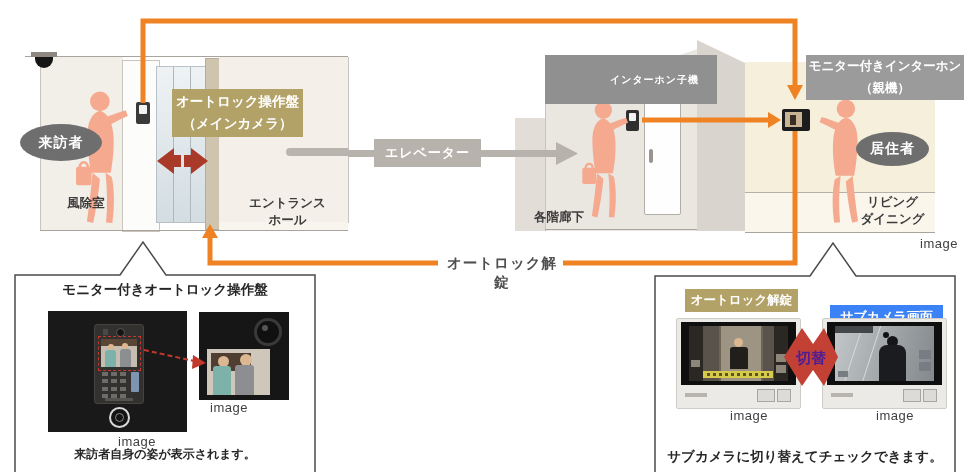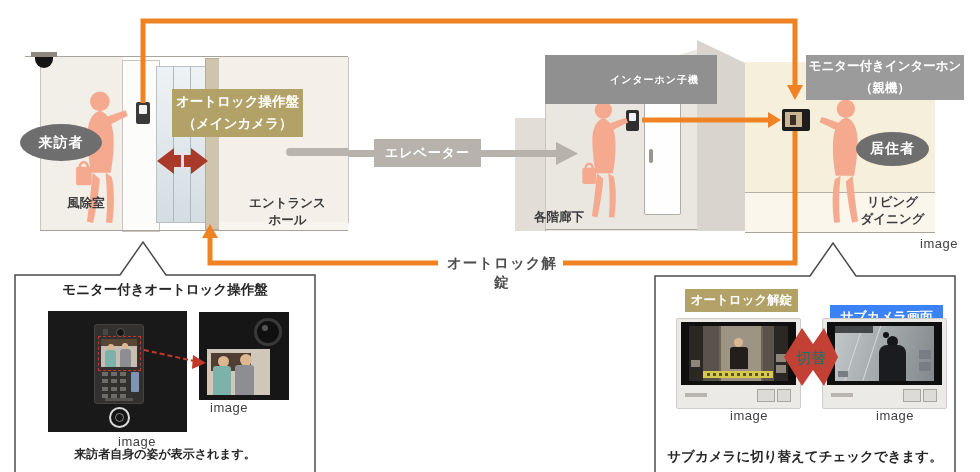--- a/index.html
+++ b/index.html
@@ -69,21 +69,21 @@
   #monitor .fig{position:absolute;left:8px;top:6px;width:6px;height:10px;background:#3a2f26;}
   #badge-monint{left:806px;top:55px;width:158px;height:45px;background:#9b9b9b;
                 font-size:12.5px;line-height:1.7;letter-spacing:0;}
   #oval-resident{left:856px;top:132px;width:73px;height:34px;}
   #lbl-living{left:850px;top:194px;width:85px;}
   #cap-scene{left:920px;top:236px;width:46px;}
 
   
   #lbl-unlock{left:442px;top:254px;width:120px;font-size:14.5px;font-weight:bold;color:#4f4f4f;
               text-align:center;letter-spacing:1px;}
-  #lbl-switch{left:793px;top:349px;width:36px;text-align:center;color:#0f766e;font-weight:normal;font-size:15px;}
+  #lbl-switch{left:793px;top:349px;width:36px;text-align:center;color:#4c1d95;font-weight:bold;font-size:15px;}
 
   
   #lp-title{left:18px;top:281px;width:294px;font-size:13.5px;}
   #photo1{left:48px;top:311px;width:139px;height:121px;background:#191919;}
   #p1-dev{position:absolute;left:46px;top:13px;width:48px;height:78px;background:#33312f;
           border:1px solid #454340;border-radius:3px;}
   #p1-lens{position:absolute;left:21px;top:3px;width:7px;height:7px;border-radius:50%;
            background:#151515;border:1.5px solid #5c5a57;}
   #p1-spk{position:absolute;left:8px;top:4px;width:5px;height:6px;background:#4a4846;}
   #p1-scr{position:absolute;left:6px;top:14px;width:36px;height:28px;background:#c6bfb1;overflow:hidden;}

